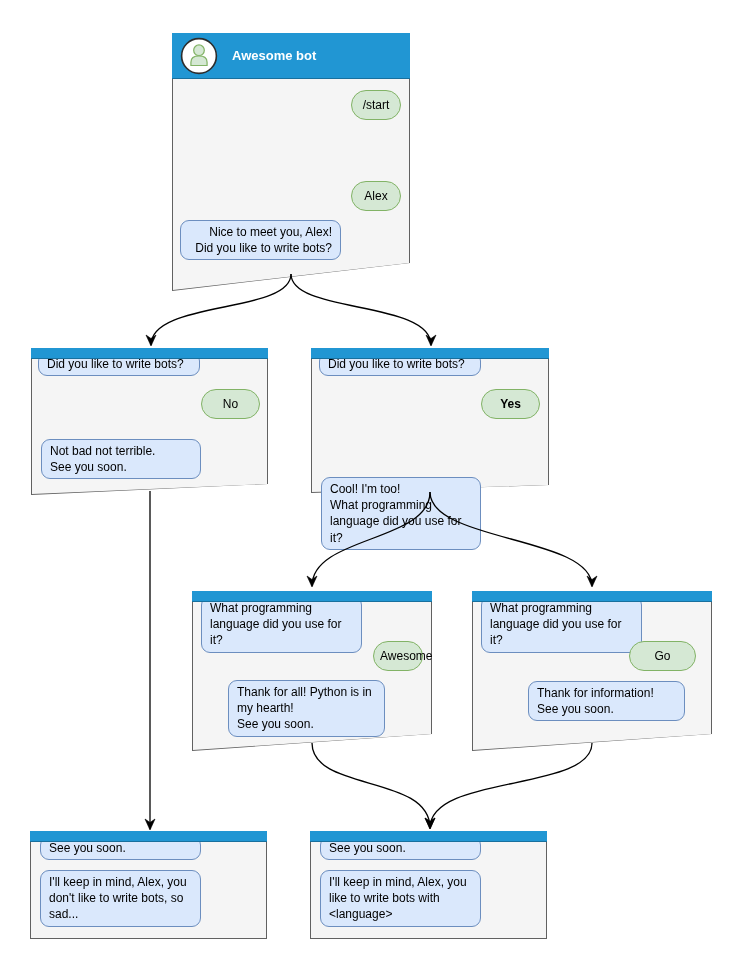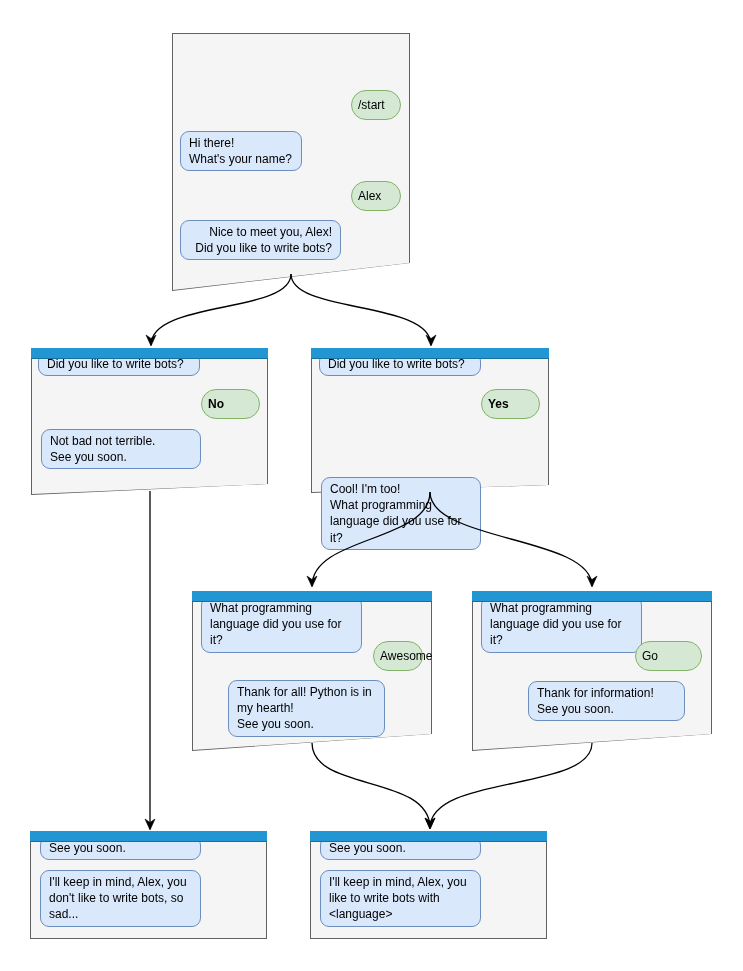--- a/index.html
+++ b/index.html
@@ -33,47 +33,55 @@
   .bubble{
     position:absolute;z-index:1;font-size:12px;line-height:1.35;
     white-space:pre-line;box-sizing:border-box;
   }
   .bubble.bot{
     background:var(--bot-bubble-fill);border:1px solid var(--bot-bubble-border);
     border-radius:9px;padding:3px 8px;
   }
   .bubble.user{
     background:var(--user-bubble-fill);border:1px solid var(--user-bubble-border);
-    border-radius:15px;padding:6px 6px;text-align:left;
+    border-radius:15px;padding:6px 6px;text-align:center;
   }
   #edges{position:absolute;left:0;top:0;z-index:5;pointer-events:none;}
 </style>
 </head>
 <body>
 
 <div id="canvas">
 
   <div class="chatwin" style="left:172px;top:33px;width:238px;height:258px;">
     <div class="win-border" style="clip-path:polygon(0 0,100% 0,100% calc(100% - 28px),0 100%);"></div>
     <div class="win-fill" style="clip-path:polygon(0 0,100% 0,100% calc(100% - 27px),0 100%);"></div>
+    <div class="hdr big">
+      <svg class="avatar" viewBox="0 0 40 40">
+        <circle cx="20" cy="20" r="18.3" fill="#ffffff" stroke="#2d2d2d" stroke-width="1.7"></circle>
+        <g>
+          <circle cx="20" cy="14" r="5.6" fill="var(--user-bubble-fill)" stroke="var(--user-bubble-border)" stroke-width="1.3"></circle>
+          <path d="M11.5 30 L11.5 26.5 C11.5 21.5 15 19.8 20 19.8 C25 19.8 28.5 21.5 28.5 26.5 L28.5 30 Z" fill="var(--user-bubble-fill)" stroke="var(--user-bubble-border)" stroke-width="1.3"></path>
+        </g>
+      </svg>
+      <span class="hdr-title">Awesome bot</span>
+    </div>
     <div class="bubble user" style="right:9px;top:57px;width:50px;">/start</div>
-    <div class="bubble bot" style="left:8px;top:98px;width:122px;">Hi there!
-What's your name?</div>
     <div class="bubble user" style="right:9px;top:148px;width:50px;">Alex</div>
     <div class="bubble bot" style="left:8px;top:187px;width:161px;text-align:right;">Nice to meet you, Alex!
 Did you like to write bots?</div>
   </div>
 
   <div class="chatwin" style="left:31px;top:348px;width:237px;height:147px;">
     <div class="win-border" style="clip-path:polygon(0 0,100% 0,100% calc(100% - 11px),0 100%);"></div>
     <div class="win-fill" style="clip-path:polygon(0 0,100% 0,100% calc(100% - 10px),0 100%);"></div>
     <div class="hdr thin"></div>
     <div class="bubble bot" style="left:7px;top:4px;width:162px;">Did you like to write bots?</div>
-    <div class="bubble user" style="right:8px;top:41px;width:59px;font-weight:bold;">No</div>
-    <div class="bubble bot" style="left:10px;top:81px;width:160px;">Not bad not terrible.
+    <div class="bubble user" style="right:8px;top:41px;width:59px;">No</div>
+    <div class="bubble bot" style="left:10px;top:91px;width:160px;">Not bad not terrible.
 See you soon.</div>
   </div>
 
   <div class="chatwin" style="left:311px;top:348px;width:238px;height:145px;">
     <div class="win-border" style="clip-path:polygon(0 0,100% 0,100% calc(100% - 8px),0 100%);"></div>
     <div class="win-fill" style="clip-path:polygon(0 0,100% 0,100% calc(100% - 7px),0 100%);"></div>
     <div class="hdr thin"></div>
     <div class="bubble bot" style="left:8px;top:4px;width:162px;">Did you like to write bots?</div>
     <div class="bubble user" style="right:9px;top:41px;width:59px;font-weight:bold;">Yes</div>
     <div class="bubble bot" style="left:10px;top:81px;width:160px;margin-top:48px;">Cool! I'm too!
@@ -92,21 +100,21 @@
 my hearth!
 See you soon.</div>
   </div>
 
   <div class="chatwin" style="left:472px;top:591px;width:240px;height:160px;">
     <div class="win-border" style="clip-path:polygon(0 0,100% 0,100% calc(100% - 17px),0 100%);"></div>
     <div class="win-fill" style="clip-path:polygon(0 0,100% 0,100% calc(100% - 16px),0 100%);"></div>
     <div class="hdr thin"></div>
     <div class="bubble bot" style="left:9px;top:5px;width:161px;">What programming
 language did you use for it?</div>
-    <div class="bubble user" style="right:10px;top:50px;width:67px;">Go</div>
+    <div class="bubble user" style="right:16px;top:50px;width:67px;">Go</div>
     <div class="bubble bot" style="left:12px;top:90px;width:157px;margin-left:44px;">Thank for information!
 See you soon.</div>
   </div>
 
   <div class="chatwin" style="left:30px;top:831px;width:237px;height:108px;">
     <div class="win-rect"></div>
     <div class="hdr thin"></div>
     <div class="bubble bot" style="left:10px;top:5px;width:161px;">See you soon.</div>
     <div class="bubble bot" style="left:10px;top:39px;width:161px;">I'll keep in mind, Alex, you
 don't like to write bots, so

